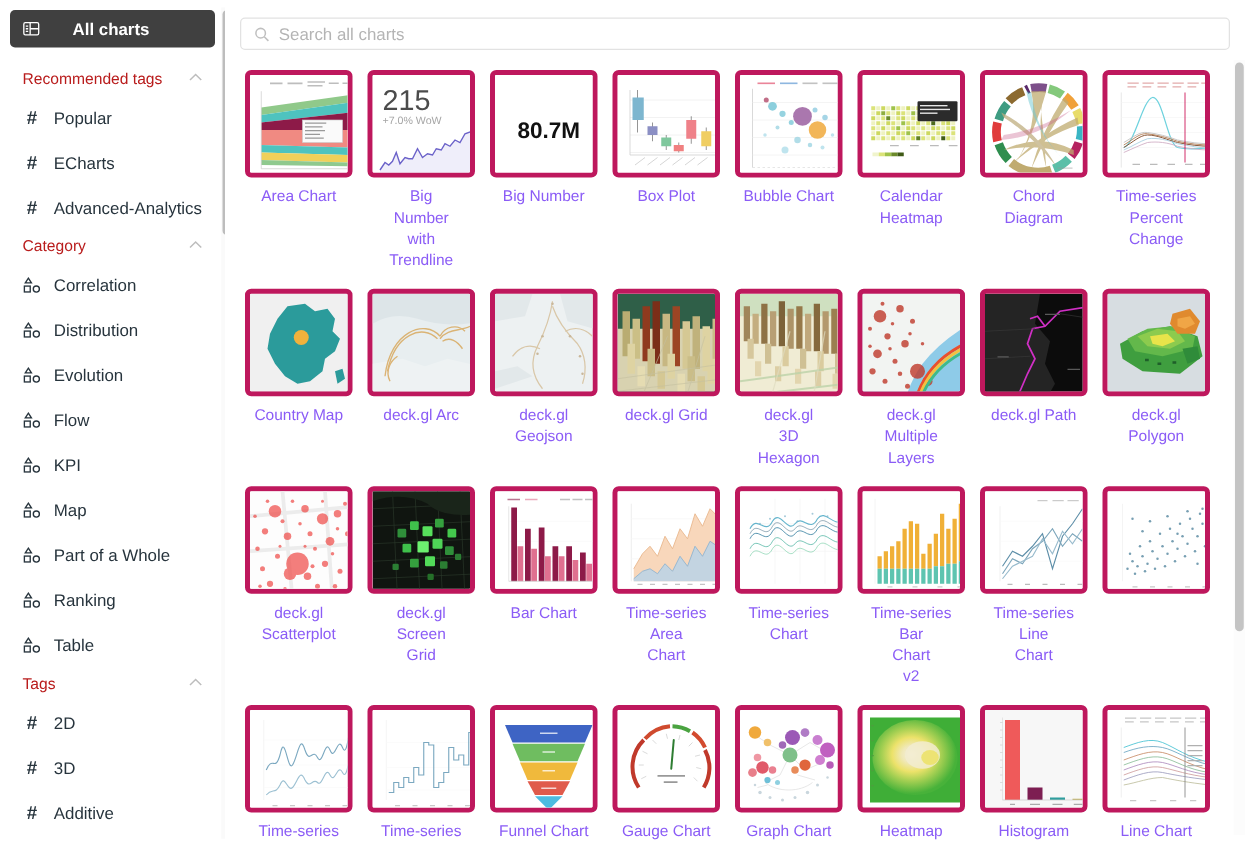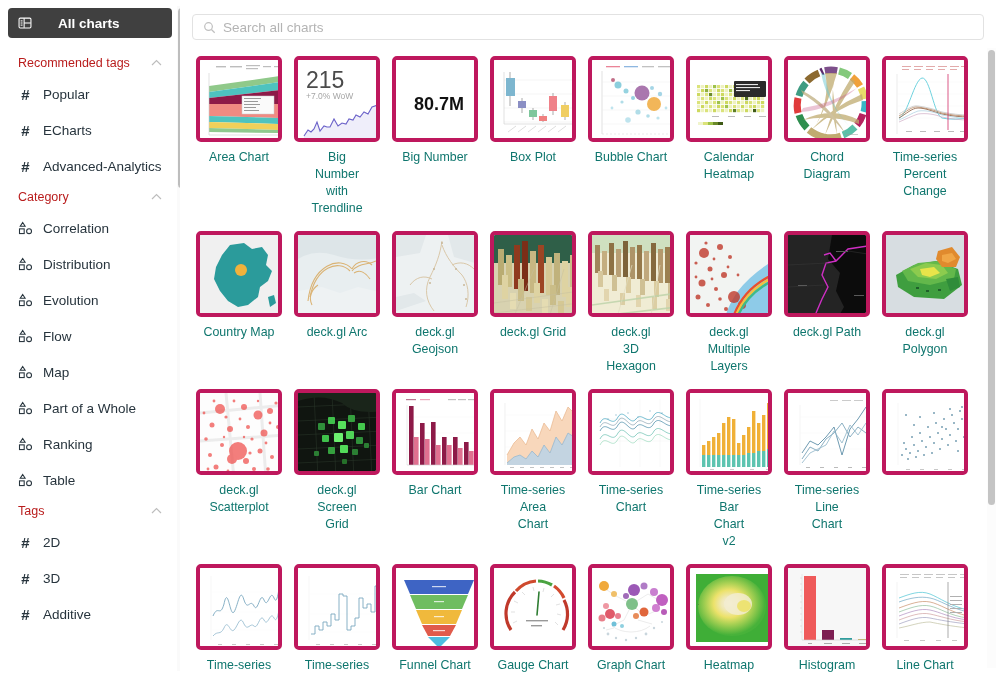--- a/index.html
+++ b/index.html
@@ -136,21 +136,21 @@
     overflow: hidden;
     background: #fff;
     position: relative;
   }
   .thumb svg { display: block; width: 86px; height: 86px; }
   .cap {
     margin-top: 7px;
     text-align: center;
     font-size: 12.4px;
     line-height: 17px;
-    color: #0f766e;
+    color: #8b5cf6;
     word-spacing: 100px; 
   }
   .cap.nw { word-spacing: normal; }
 
   
   #main-scroll-track {
     position: absolute;
     right: 4px; top: 48px;
     width: 9px; height: 620px;
     background: #fcfcfc;
@@ -246,20 +246,30 @@
       </div>
       <div class="side-item">
         <span class="ic">
           <svg viewBox="0 0 16 16" fill="none" stroke="#27343d" stroke-width="1.15">
               <polygon points="5,1.6 7.6,5.6 2.4,5.6"></polygon>
               <rect x="1.6" y="8.4" width="5" height="5"></rect>
               <circle cx="11.8" cy="10.9" r="2.6"></circle>
             </svg>
         </span>
         <span>Flow</span>
+      </div>
+      <div class="side-item">
+        <span class="ic">
+          <svg viewBox="0 0 16 16" fill="none" stroke="#27343d" stroke-width="1.15">
+              <polygon points="5,1.6 7.6,5.6 2.4,5.6"></polygon>
+              <rect x="1.6" y="8.4" width="5" height="5"></rect>
+              <circle cx="11.8" cy="10.9" r="2.6"></circle>
+            </svg>
+        </span>
+        <span>KPI</span>
       </div>
       <div class="side-item">
         <span class="ic">
           <svg viewBox="0 0 16 16" fill="none" stroke="#27343d" stroke-width="1.15">
               <polygon points="5,1.6 7.6,5.6 2.4,5.6"></polygon>
               <rect x="1.6" y="8.4" width="5" height="5"></rect>
               <circle cx="11.8" cy="10.9" r="2.6"></circle>
             </svg>
         </span>
         <span>Map</span>

